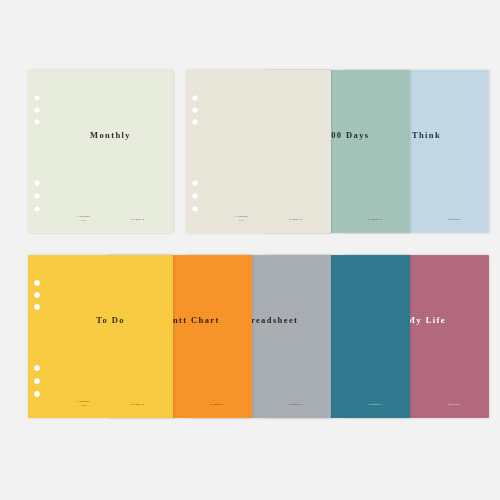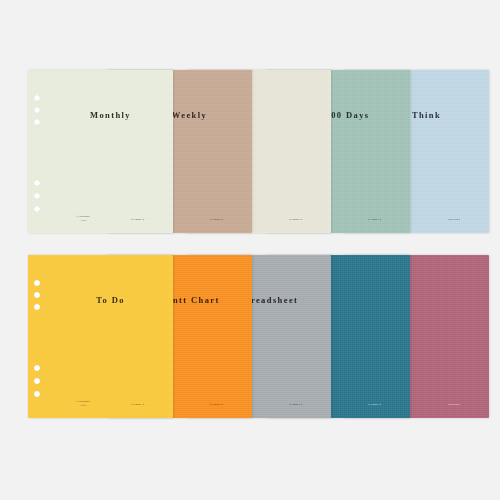--- a/index.html
+++ b/index.html
@@ -42,21 +42,21 @@
     position:absolute;left:0;
     width:6px;height:6px;border-radius:50%;
     background:#ffffff;
     box-shadow:inset 0 0 1px rgba(0,0,0,0.18);
   }
   .hole.h0{top:25px;} .hole.h1{top:37px;} .hole.h2{top:49px;}
   .hole.h3{top:110px;} .hole.h4{top:123px;} .hole.h5{top:136px;}
 
   .title{
     position:absolute;
-    top:40px;
+    top:60px;
     left:28px;
     right:8px;
     text-align:center;
     font-family:"Liberation Serif",serif;
     font-size:8.5px;
     font-weight:700;
     letter-spacing:1.4px;
     white-space:nowrap;
     z-index:4;
   }
@@ -139,40 +139,20 @@
         <div class="footer">
           <div class="mark">
             <div class="m-top" style="color: rgb(48, 48, 42);">LACOSTER</div>
             <div class="m-bot" style="color: rgb(48, 48, 42);">TYPE</div>
           </div>
           <div class="mark">
             <div class="m-top" style="color: rgb(48, 48, 42);">CALENDAR</div>
           </div>
         </div>
       </div>
-      <div class="card" style="left: 107px; top: 70px; background: rgb(201, 171, 149); z-index: 4;">
-        <div class="holes">
-          <div class="hole h0" style="background: rgb(246, 239, 232);"></div>
-          <div class="hole h1" style="background: rgb(246, 239, 232);"></div>
-          <div class="hole h2" style="background: rgb(246, 239, 232);"></div>
-          <div class="hole h3" style="background: rgb(246, 239, 232);"></div>
-          <div class="hole h4" style="background: rgb(246, 239, 232);"></div>
-          <div class="hole h5" style="background: rgb(246, 239, 232);"></div>
-        </div>
-        <div class="title" style="color: rgb(46, 39, 35);">Weekly</div>
-        <div class="footer">
-          <div class="mark">
-            <div class="m-top" style="color: rgb(46, 39, 35);">LACOSTER</div>
-            <div class="m-bot" style="color: rgb(46, 39, 35);">TYPE</div>
-          </div>
-          <div class="mark">
-            <div class="m-top" style="color: rgb(46, 39, 35);">CALENDAR</div>
-          </div>
-        </div>
-      </div>
       <div class="card" style="left: 28px; top: 70px; background: rgb(234, 238, 221); z-index: 5;">
         <div class="holes">
           <div class="hole h0" style="background: rgb(255, 255, 255);"></div>
           <div class="hole h1" style="background: rgb(255, 255, 255);"></div>
           <div class="hole h2" style="background: rgb(255, 255, 255);"></div>
           <div class="hole h3" style="background: rgb(255, 255, 255);"></div>
           <div class="hole h4" style="background: rgb(255, 255, 255);"></div>
           <div class="hole h5" style="background: rgb(255, 255, 255);"></div>
         </div>
         <div class="title" style="color: rgb(47, 47, 42);">Monthly</div>
@@ -190,20 +170,21 @@
   <div class="row" id="row-bottom">
       <div class="card" style="left: 344px; top: 5px; background: rgb(177, 101, 123); z-index: 1;">
         <div class="holes">
           <div class="hole h0" style="background: rgb(210, 163, 177);"></div>
           <div class="hole h1" style="background: rgb(210, 163, 177);"></div>
           <div class="hole h2" style="background: rgb(210, 163, 177);"></div>
           <div class="hole h3" style="background: rgb(210, 163, 177);"></div>
           <div class="hole h4" style="background: rgb(210, 163, 177);"></div>
           <div class="hole h5" style="background: rgb(210, 163, 177);"></div>
         </div>
+        <div class="title" style="color: rgb(255, 255, 255);">My Life</div>
         <div class="footer">
           <div class="mark">
             <div class="m-top" style="color: rgb(255, 255, 255);">LACOSTER</div>
             <div class="m-bot" style="color: rgb(255, 255, 255);">TYPE</div>
           </div>
           <div class="mark">
             <div class="m-top" style="color: rgb(255, 255, 255);">SUPPORT</div>
           </div>
         </div>
       </div>

